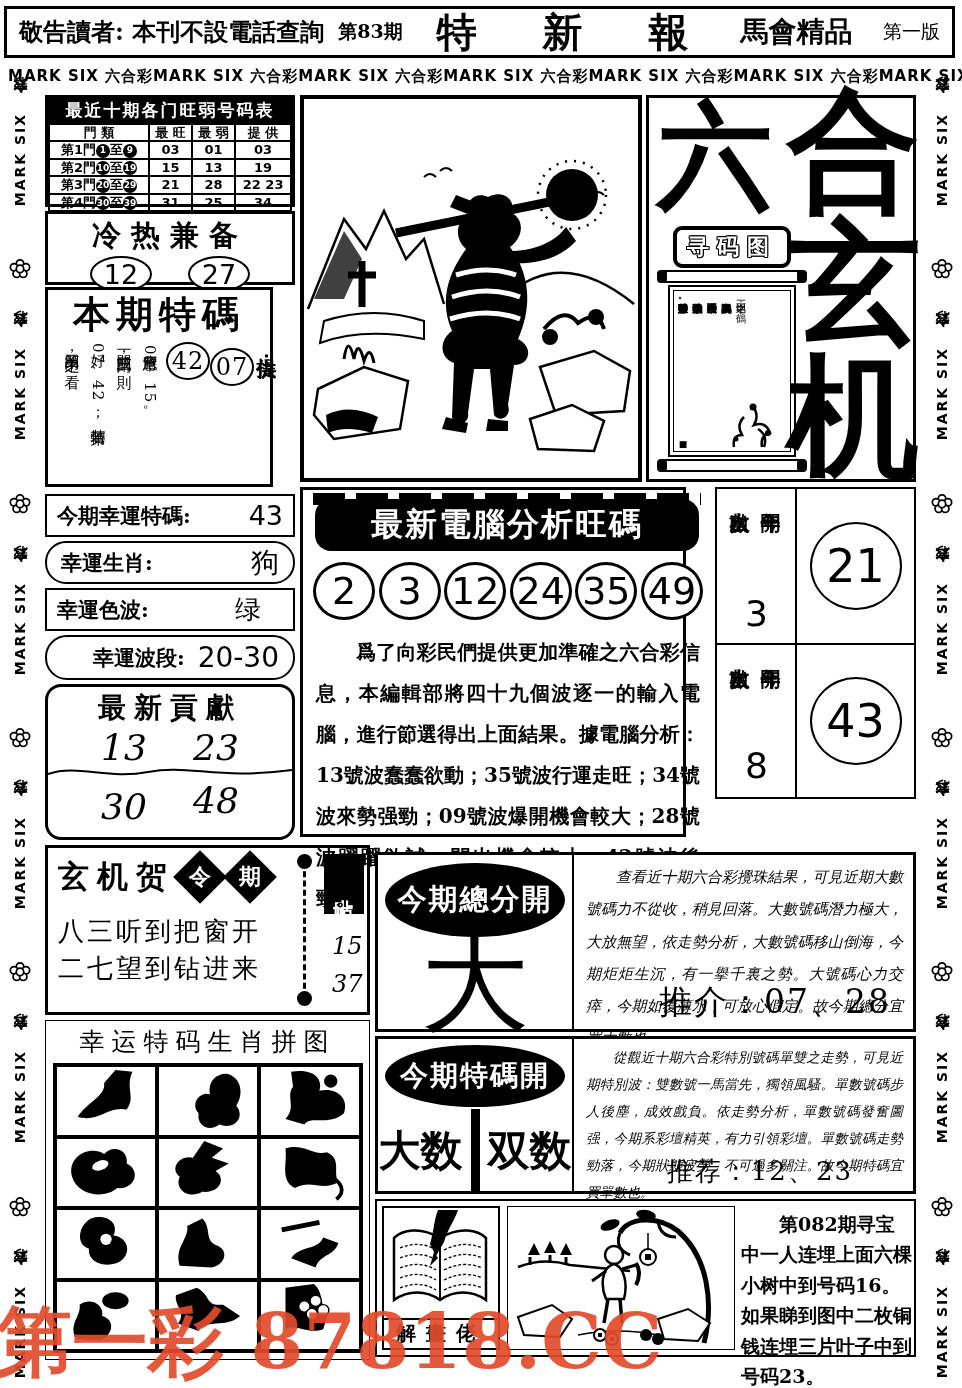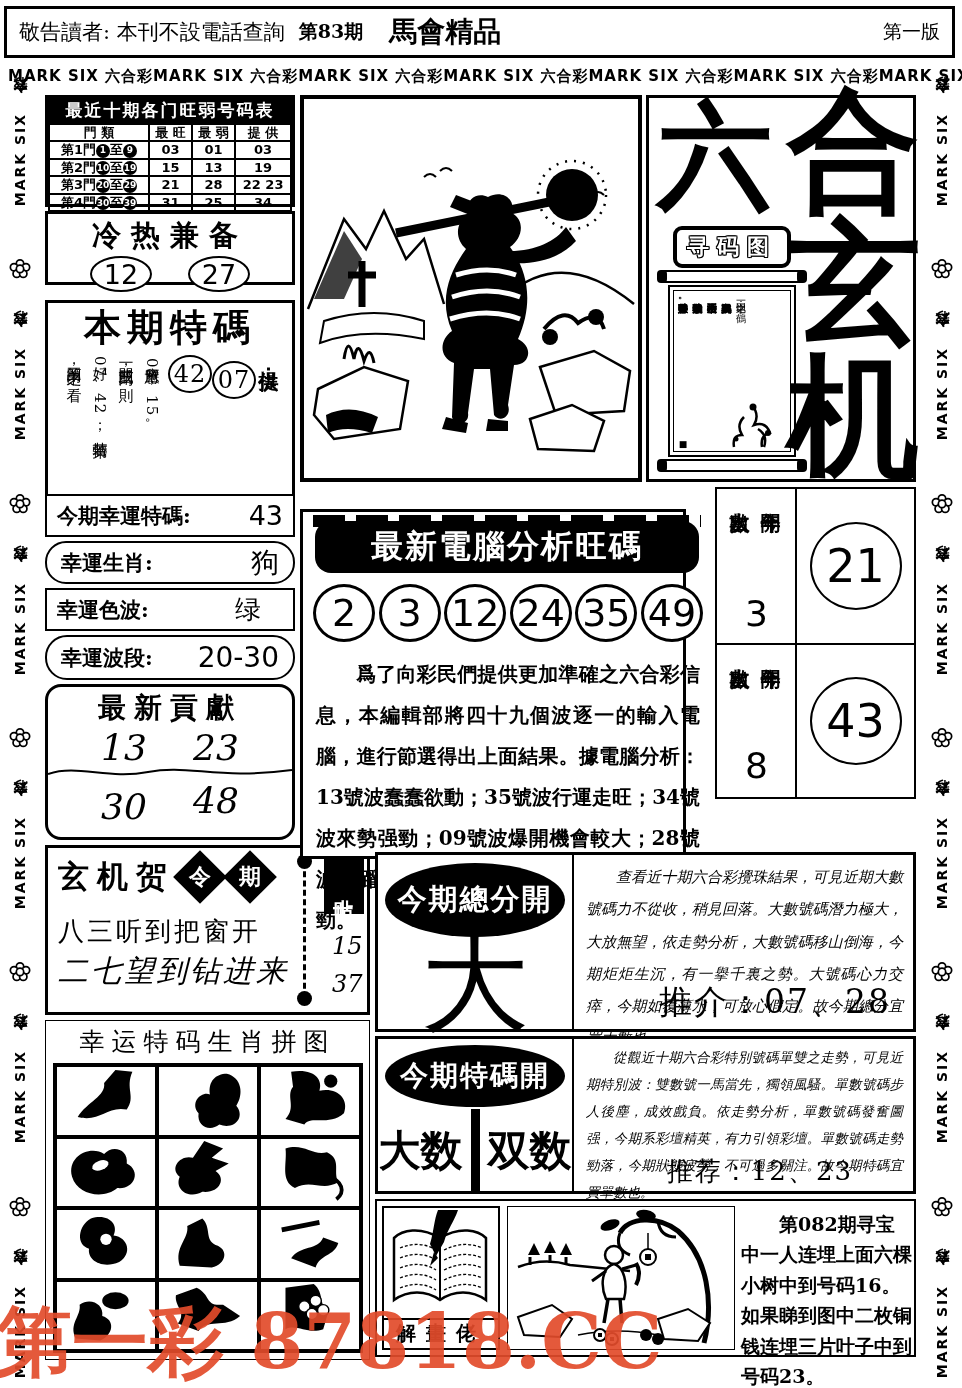--- a/index.html
+++ b/index.html
@@ -37,22 +37,23 @@
   .puzgrid .cell { border:2px solid #000; display:flex; align-items:center; justify-content:center; overflow:hidden; background:#fff; }
   .kai { font-family:"DejaVu Serif",serif; font-style:italic; }
   .watermark { color:#e24b2b; font-weight:bold; font-family:"DejaVu Serif",serif; white-space:nowrap; opacity:.92; z-index:40; }
 </style>
 </head>
 <body>
 
 <div class="page">
 
   <div class="abs bx masthead" style="left:4px;top:6px;width:951px;height:52px;">
-    <span class="serif" style="font-weight:normal;font-size:21px;">敬告讀者: 本刊不設電話查詢</span>
+    <span class="serif" style="font-weight:bold;font-size:24px;">敬告讀者: 本刊不設電話查詢</span>
     <span class="serif" style="font-weight:bold;font-size:19px;margin-left:14px;">第83期</span>
+    <span class="serif" style="font-weight:bold;font-size:40px;letter-spacing:26px;margin-left:34px;white-space:nowrap;">特 新 報</span>
     <span class="serif" style="font-weight:bold;font-size:28px;margin-left:26px;white-space:nowrap;">馬會精品</span>
     <span class="serif" style="font-size:19px;margin-left:auto;">第一版</span>
   </div>
 
   <div class="abs hstrip" style="left:4px;top:62px;width:951px;height:28px;">
 
     <svg width="24" height="24" viewBox="0 0 24 24">
         <g fill="#fff" stroke="#000" stroke-width="1.6">
           <circle cx="12" cy="6" r="3.4"></circle>
           <circle cx="6.5" cy="9.5" r="3.4"></circle>
@@ -304,21 +305,21 @@
   </div>
 
   <div class="abs bx" style="left:45px;top:211px;width:250px;height:74px;text-align:center;">
     <div class="serif" style="font-weight:bold;font-size:29px;letter-spacing:10px;margin-top:2px;">冷热兼备</div>
     <div style="display:flex;justify-content:space-around;padding:0 24px;">
       <span class="circ" style="width:62px;height:36px;border-width:2px;font-size:27px;font-weight:normal;">12</span>
       <span class="circ" style="width:62px;height:36px;border-width:2px;font-size:27px;font-weight:normal;">27</span>
     </div>
   </div>
 
-  <div class="abs bx" style="left:45px;top:300px;width:250px;height:200px;">
+  <div class="abs bx" style="left:45px;top:287px;width:228px;height:200px;">
     <div class="serif" style="font-weight:bold;font-size:37px;letter-spacing:6px;text-align:center;">本期特碼</div>
     <div class="vtext serif" style="height:148px;width:240px;margin:2px auto 0;font-size:15px;letter-spacing:1px;">
       <p style="font-size:20px;font-weight:bold;">
         <span>提供：</span>
         <span class="circ" style="writing-mode:horizontal-tb;width:44px;height:38px;border-width:2px;font-size:24px;font-weight:normal;margin:6px 0;">07</span>
         <span class="circ" style="writing-mode:horizontal-tb;width:44px;height:38px;border-width:2px;font-size:24px;font-weight:normal;">42</span>
       </p>
       <p>應留意03，15。</p>
       <p>一門或第三門，則</p>
       <p>好07、42；若轉第</p>
@@ -332,21 +333,21 @@
   </div>
   <div class="abs bx2" style="left:45px;top:588px;width:250px;height:43px;display:flex;align-items:center;justify-content:space-between;padding:0 10px;">
     <span class="serif" style="font-size:21px;font-weight:bold;">幸運色波:</span>
     <span class="serif" style="font-size:26px;margin-right:22px;">绿</span>
   </div>
   <div class="abs bx2" style="left:45px;top:541px;width:250px;height:43px;border-radius:21px;display:flex;align-items:center;justify-content:space-between;padding:0 14px;">
     <span class="serif" style="font-size:21px;font-weight:bold;">幸運生肖:</span>
     <span class="serif" style="font-size:28px;">狗</span>
   </div>
   <div class="abs bx2" style="left:45px;top:635px;width:250px;height:45px;border-radius:22px;display:flex;align-items:center;justify-content:space-between;padding:0 14px;">
-    <span class="serif" style="font-size:21px;font-weight:bold;">幸運波段:</span>
+    <span class="serif" style="font-size:21px;font-weight:bold;margin-left:32px;">幸運波段:</span>
     <span style="font-size:28px;">20-30</span>
   </div>
 
   <div class="abs bx" style="left:45px;top:684px;width:250px;height:156px;border-radius:16px;overflow:hidden;">
     <div class="serif" style="font-weight:bold;font-size:28px;letter-spacing:8px;text-align:center;margin-top:2px;">最新貢獻</div>
     <div style="display:flex;justify-content:space-around;padding:0 30px;">
       <span class="kai" style="font-size:36px;">13</span>
       <span class="kai" style="font-size:36px;">23</span>
     </div>
     <svg width="244" height="16" viewBox="0 0 244 16" style="display:block;margin-top:-4px;">
@@ -362,21 +363,21 @@
     <div style="display:flex;align-items:center;margin:8px 0 0 10px;">
       <span class="serif" style="font-weight:bold;font-size:31px;letter-spacing:8px;">玄机贺</span>
       <span class="diamond">
           <span>令</span>
         </span>
       <span class="diamond">
           <span>期</span>
         </span>
     </div>
     <div class="serif" style="font-size:26px;letter-spacing:3px;margin:16px 12px 0 10px;">八三听到把窗开</div>
-    <div class="serif" style="font-size:30px;letter-spacing:3px;margin:2px 0 0 10px;font-style:italic;">二七望到钻进来</div>
+    <div class="serif" style="font-size:26px;letter-spacing:3px;margin:2px 0 0 10px;">二七望到钻进来</div>
     <div class="abs dashline" style="left:255px;top:14px;height:136px;"></div>
     <div class="abs" style="left:276px;top:6px;width:40px;height:60px;background:#000;color:#fff;writing-mode:vertical-rl;display:flex;align-items:center;justify-content:center;font-weight:bold;font-size:20px;">
       <span>贴士</span>
     </div>
     <span class="abs kai" style="left:284px;top:84px;font-size:24px;">15</span>
     <span class="abs kai" style="left:284px;top:122px;font-size:24px;">37</span>
   </div>
 
   <div class="abs" style="left:45px;top:1020px;width:325px;height:340px;border:1px solid #000;">
     <div class="serif" style="font-size:25px;letter-spacing:7px;text-align:center;margin-top:4px;">幸运特码生肖拼图</div>
@@ -524,21 +525,21 @@
           </svg>
         </div>
       </div>
       <div style="width:150px;height:13px;border:2px solid #000;border-radius:7px;position:relative;">
         <span style="position:absolute;left:-2px;top:-2px;width:10px;height:13px;background:#000;border-radius:4px;"></span>
         <span style="position:absolute;right:-2px;top:-2px;width:10px;height:13px;background:#000;border-radius:4px;"></span>
       </div>
     </div>
   </div>
 
-  <div class="abs bx" style="left:300px;top:509px;width:386px;height:350px;">
+  <div class="abs bx" style="left:300px;top:487px;width:386px;height:350px;">
     <div class="teeth" style="position:absolute;left:10px;top:3px;width:388px;height:12px;"></div>
     <div class="abs" style="left:12px;top:9px;width:384px;height:52px;background:#000;border-radius:16px;display:flex;align-items:center;justify-content:center;">
       <span style="color:#fff;font-weight:bold;font-size:32px;letter-spacing:2px;">最新電腦分析旺碼</span>
     </div>
     <div class="abs" style="left:10px;top:72px;width:390px;display:flex;justify-content:space-between;">
       <span class="circ" style="width:62px;height:58px;font-size:38px;font-weight:normal;">2</span>
       <span class="circ" style="width:62px;height:58px;font-size:38px;font-weight:normal;">3</span>
       <span class="circ" style="width:62px;height:58px;font-size:38px;font-weight:normal;">12</span>
       <span class="circ" style="width:62px;height:58px;font-size:38px;font-weight:normal;">24</span>
       <span class="circ" style="width:62px;height:58px;font-size:38px;font-weight:normal;">35</span>

